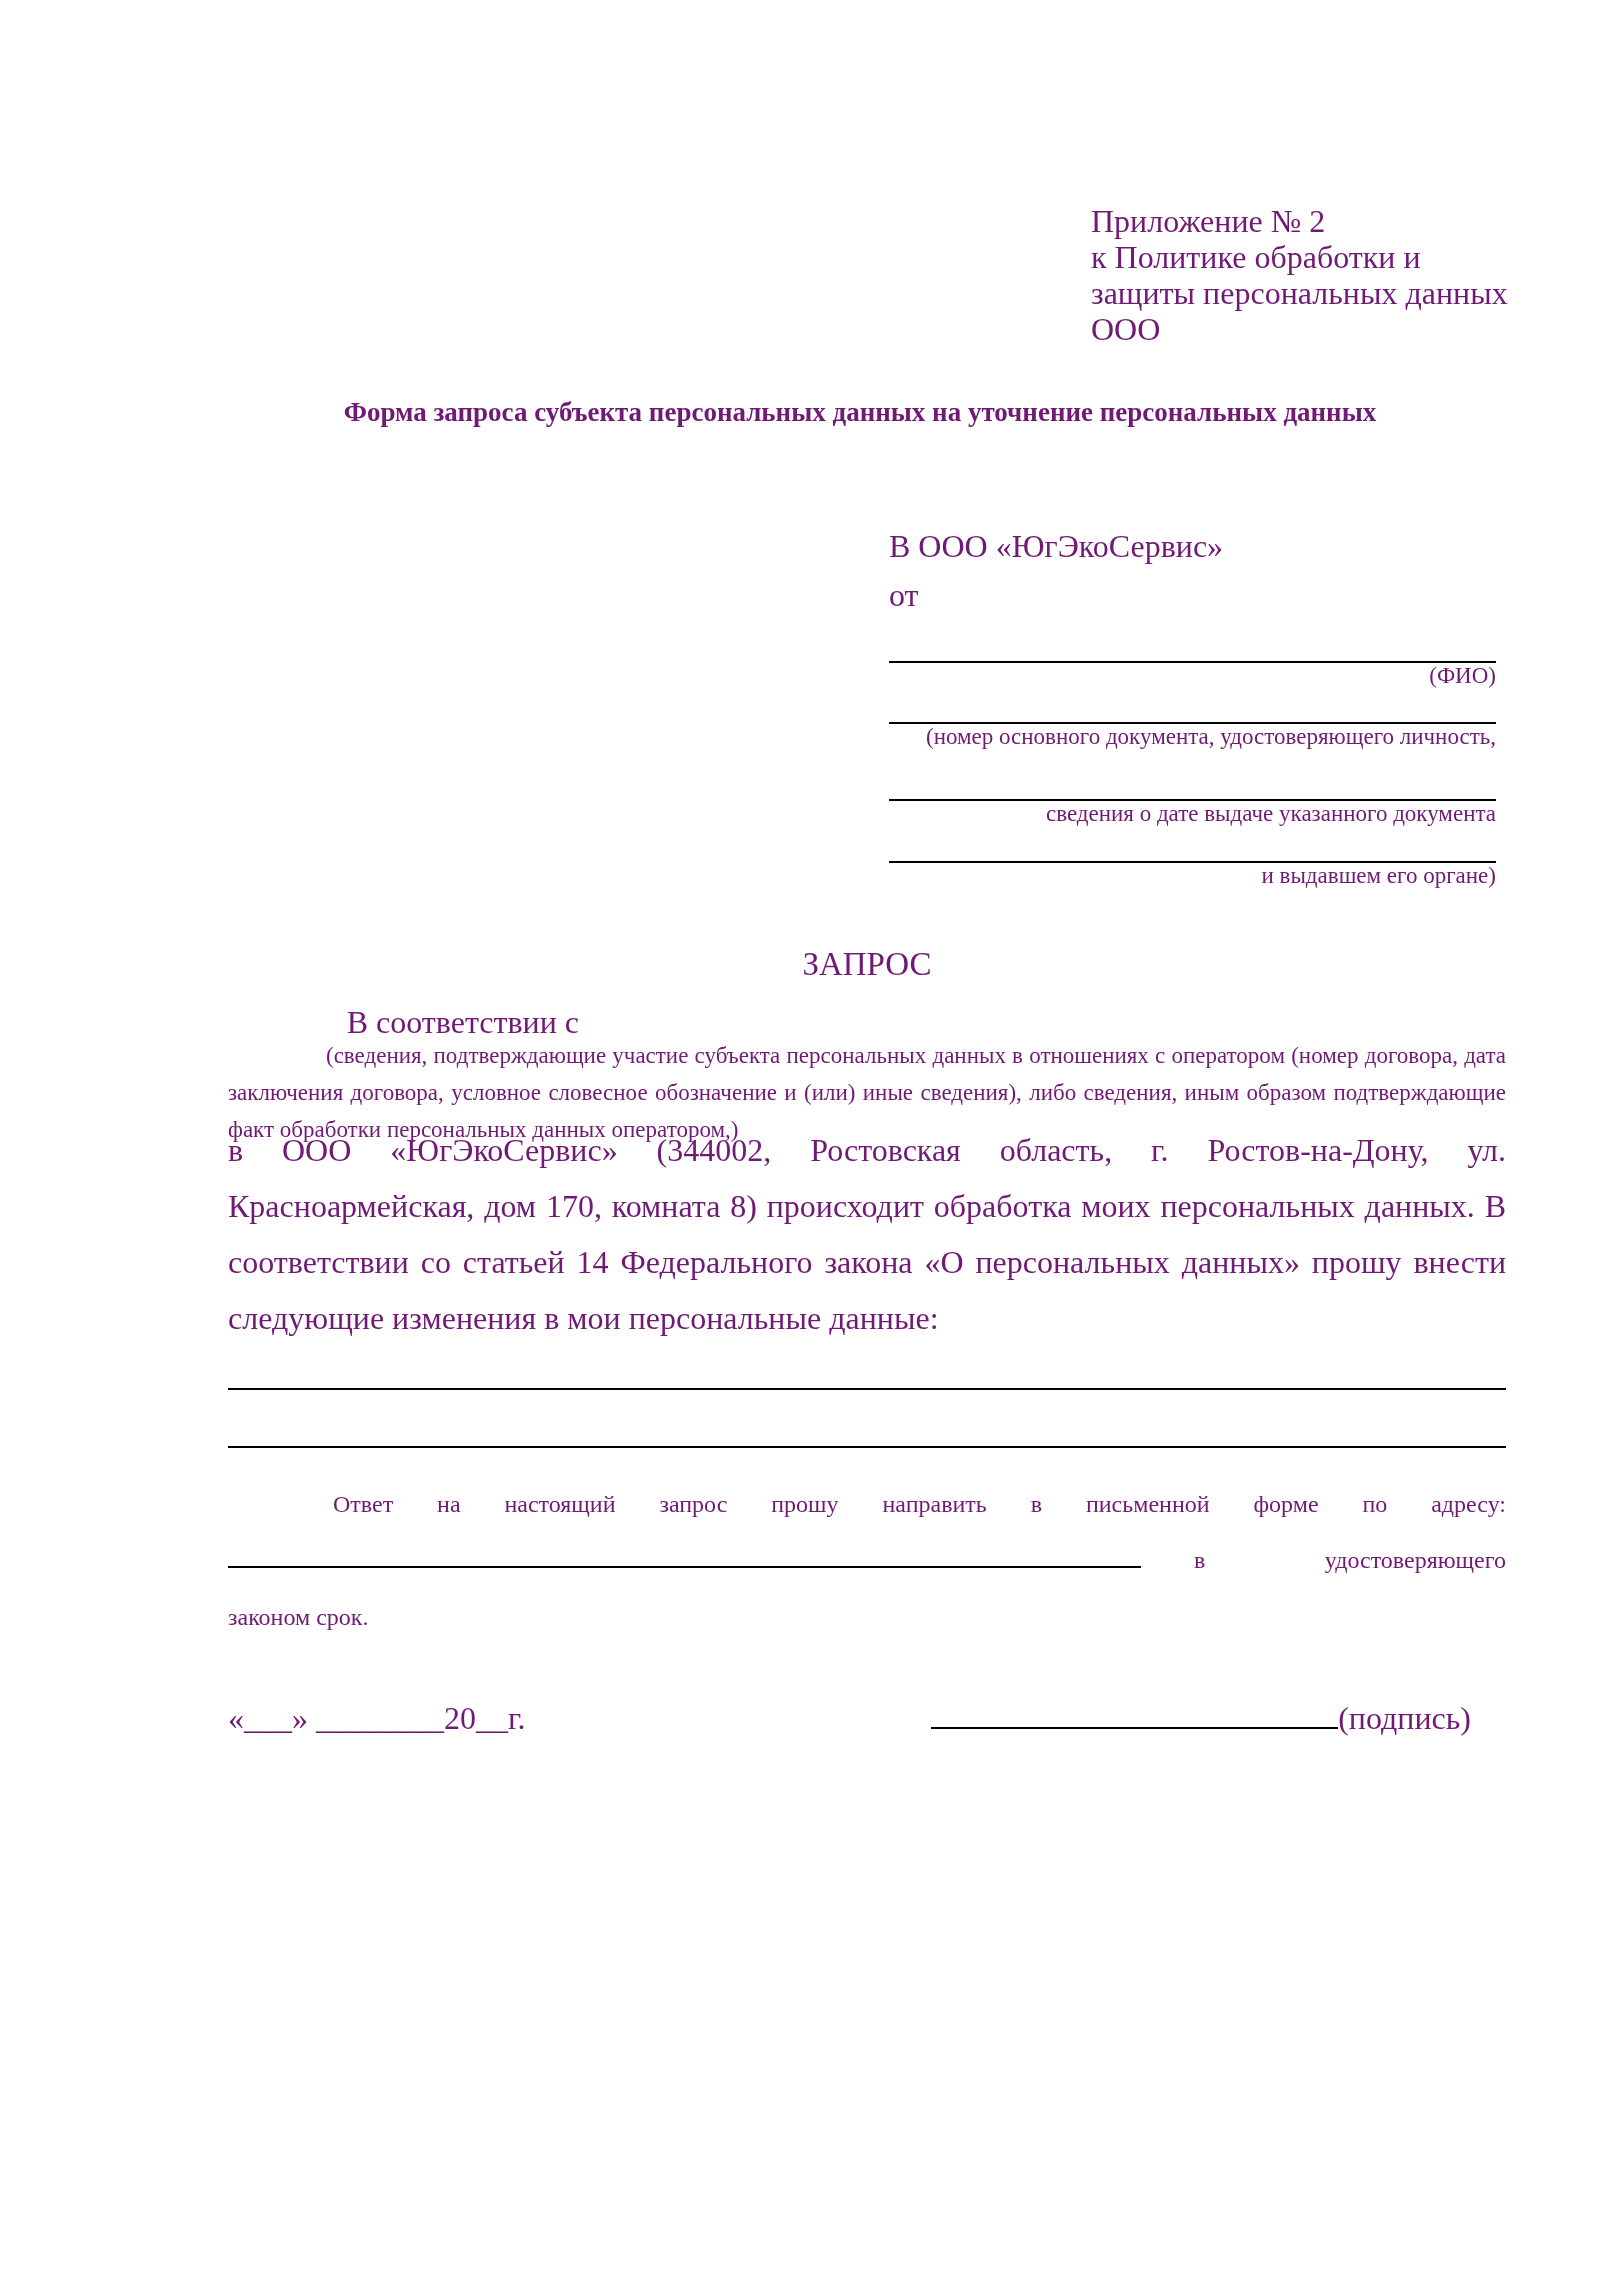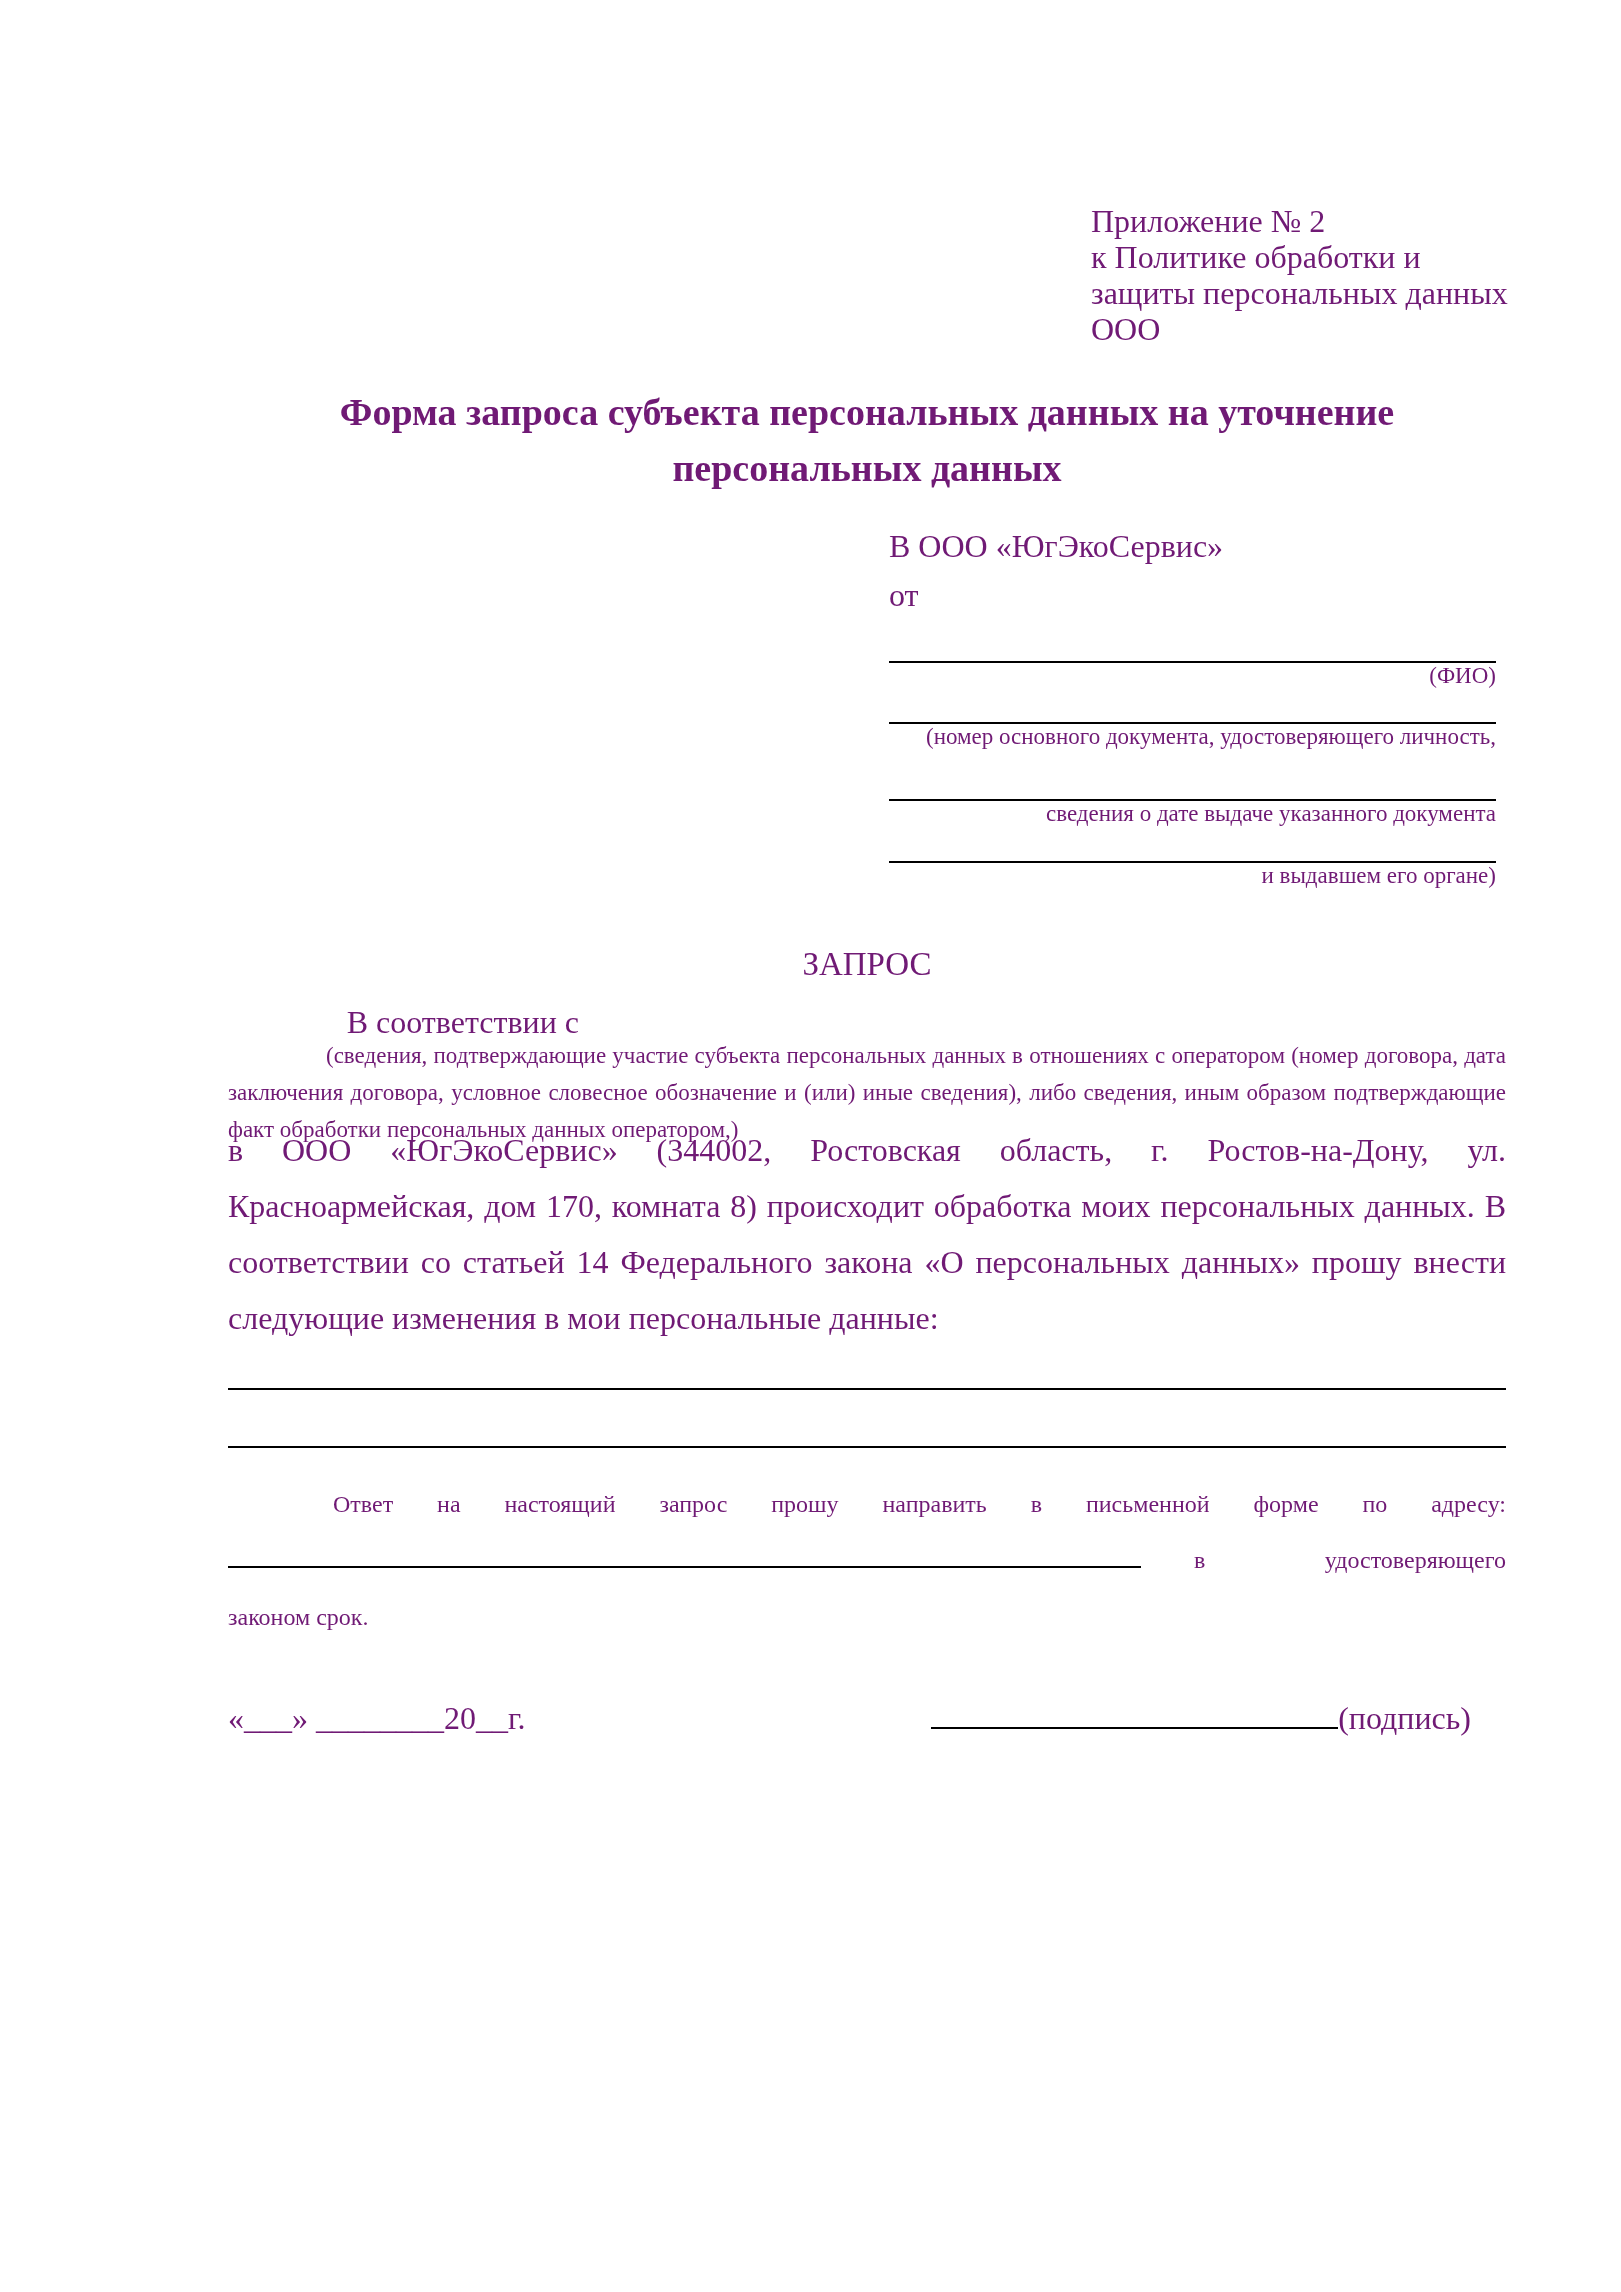--- a/index.html
+++ b/index.html
@@ -12,22 +12,22 @@
     font-family:"Liberation Serif","DejaVu Serif",serif;
     overflow:hidden;
   }
   
   .annex{
     position:absolute;left:1091px;top:203px;width:421px;
     font-size:32px;line-height:36px;text-align:left;
   }
   
   .doc-title{
-    position:absolute;left:228px;top:384px;width:1278px;
-    font-size:38px;font-weight:bold;line-height:56px;text-align:center;
+    position:absolute;left:221px;top:384px;width:1278px;
+    font-size:27px;font-weight:bold;line-height:56px;text-align:center;
   }
   
   .addr{position:absolute;left:889px;top:527px;width:607px;font-size:32px;}
   .addr-org{line-height:39px;}
   .addr-from{margin-top:9.8px;line-height:39px;}
   .addr-blank{border-bottom:2px solid #000;}
   .b1{height:46px;}
   .b2{height:34px;}
   .b3{height:49px;}
   .b4{height:35px;}

